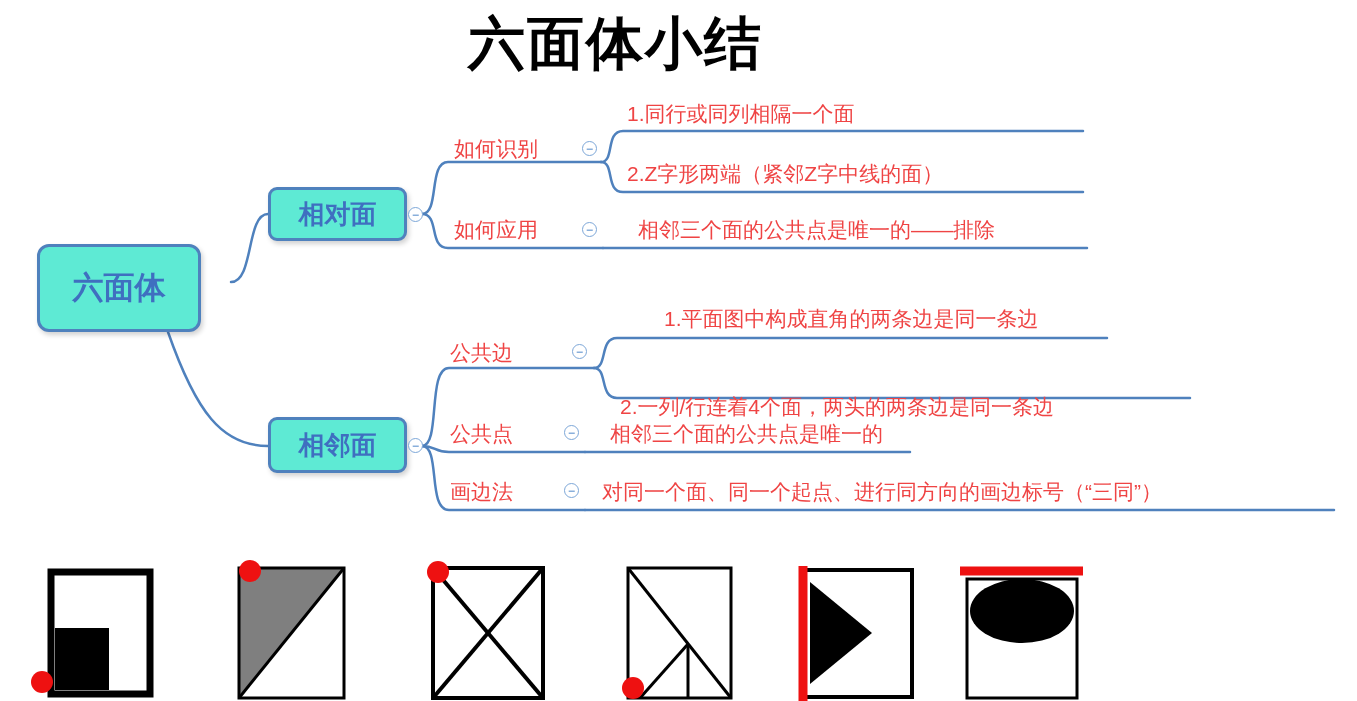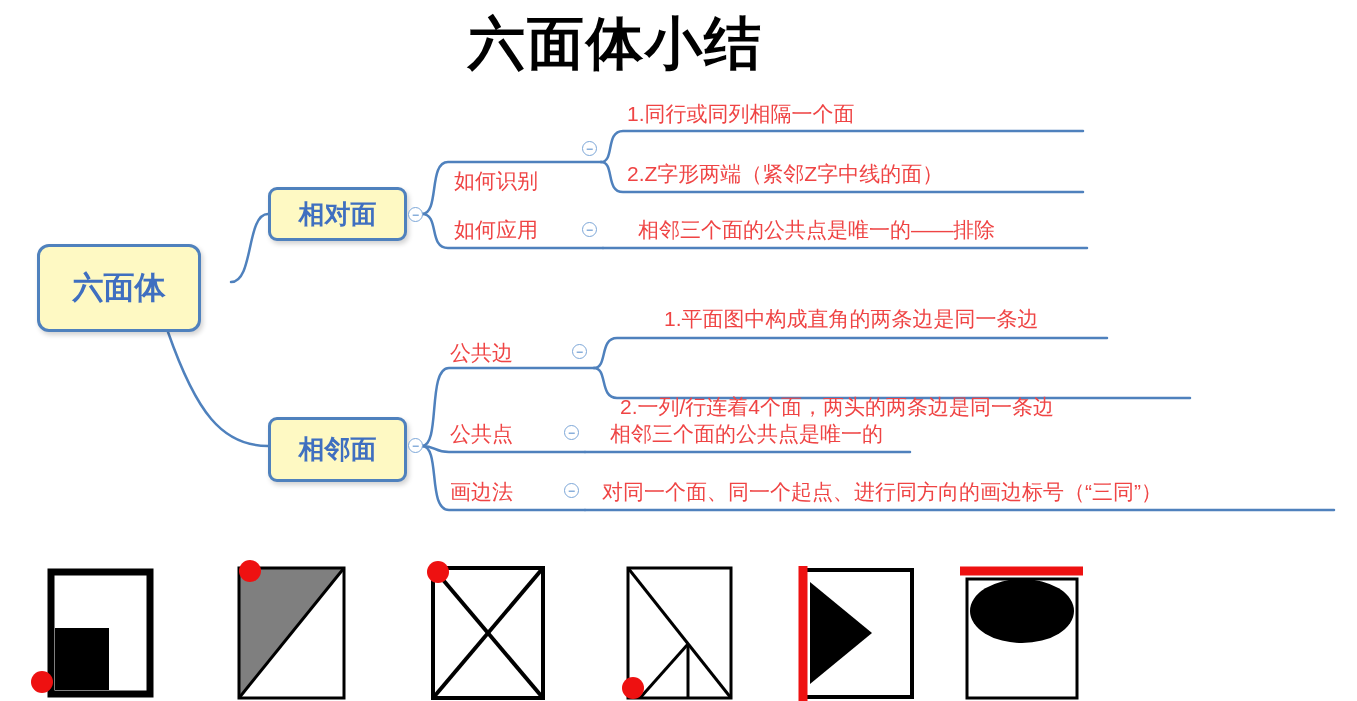--- a/index.html
+++ b/index.html
@@ -7,27 +7,27 @@
     position:relative; width:1357px; height:701px; background:#ffffff;
     font-family:"Liberation Sans","DejaVu Sans",sans-serif; overflow:hidden;
   }
   #title {
     position:absolute; left:468px; top:6px;
     font-size:57px; font-weight:bold; color:#000; letter-spacing:2px; white-space:nowrap;
   }
   .node {
     position:absolute; box-sizing:border-box;
     display:flex; align-items:center; justify-content:center;
-    background:#fef9c3; border:3px solid #4f81bd; border-radius:12px;
+    background:#5eead4; border:3px solid #4f81bd; border-radius:12px;
     color:#3f6fc0; font-weight:bold; white-space:nowrap;
     box-shadow:2px 3px 5px rgba(0,0,0,0.18);
   }
   #root-node { left:37px; top:244px; width:164px; height:88px; font-size:31px; }
   #branch-opposite { left:268px; top:187px; width:139px; height:54px; font-size:26px; border-radius:9px; }
-  #branch-adjacent { left:268px; top:417px; width:139px; height:65px; font-size:26px; border-radius:9px; }
+  #branch-adjacent { left:268px; top:417px; width:139px; height:56px; font-size:26px; border-radius:9px; }
   .sublabel, .leaf {
     position:absolute; font-size:21px; font-weight:normal; color:#ef4444;
     white-space:nowrap; line-height:25px;
   }
   .collapse {
     position:absolute; box-sizing:border-box; width:15px; height:15px;
     border-radius:50%; border:1.5px solid #7da7d8; background:#fff;
     color:#7da7d8; font-size:12px; font-weight:bold;
     display:flex; align-items:center; justify-content:center; line-height:12px;
     cursor:pointer;
@@ -58,21 +58,21 @@
       <path d="M 585 510 L 1334 510"></path>
     </g>
   </svg>
 
   <div id="title">六面体小结</div>
 
   <div class="node" id="root-node">六面体</div>
   <div class="node" id="branch-opposite">相对面</div>
   <div class="node" id="branch-adjacent">相邻面</div>
 
-  <div class="sublabel" style="left:454px; top:136px;margin-top:32px;">如何识别</div>
+  <div class="sublabel" style="left:454px; top:136px;">如何识别</div>
   <div class="sublabel" style="left:454px; top:217px;">如何应用</div>
   <div class="sublabel" style="left:450px; top:340px;">公共边</div>
   <div class="sublabel" style="left:450px; top:421px;">公共点</div>
   <div class="sublabel" style="left:450px; top:479px;">画边法</div>
 
   <div class="leaf" style="left:627px; top:101px;">1.同行或同列相隔一个面</div>
   <div class="leaf" style="left:627px; top:161px;">2.Z字形两端（紧邻Z字中线的面）</div>
   <div class="leaf" style="left:638px; top:217px;">相邻三个面的公共点是唯一的——排除</div>
   <div class="leaf" style="left:620px; top:306px;margin-left:44px;">1.平面图中构成直角的两条边是同一条边</div>
   <div class="leaf" style="left:620px; top:366px;margin-top:28px;">2.一列/行连着4个面，两头的两条边是同一条边</div>

